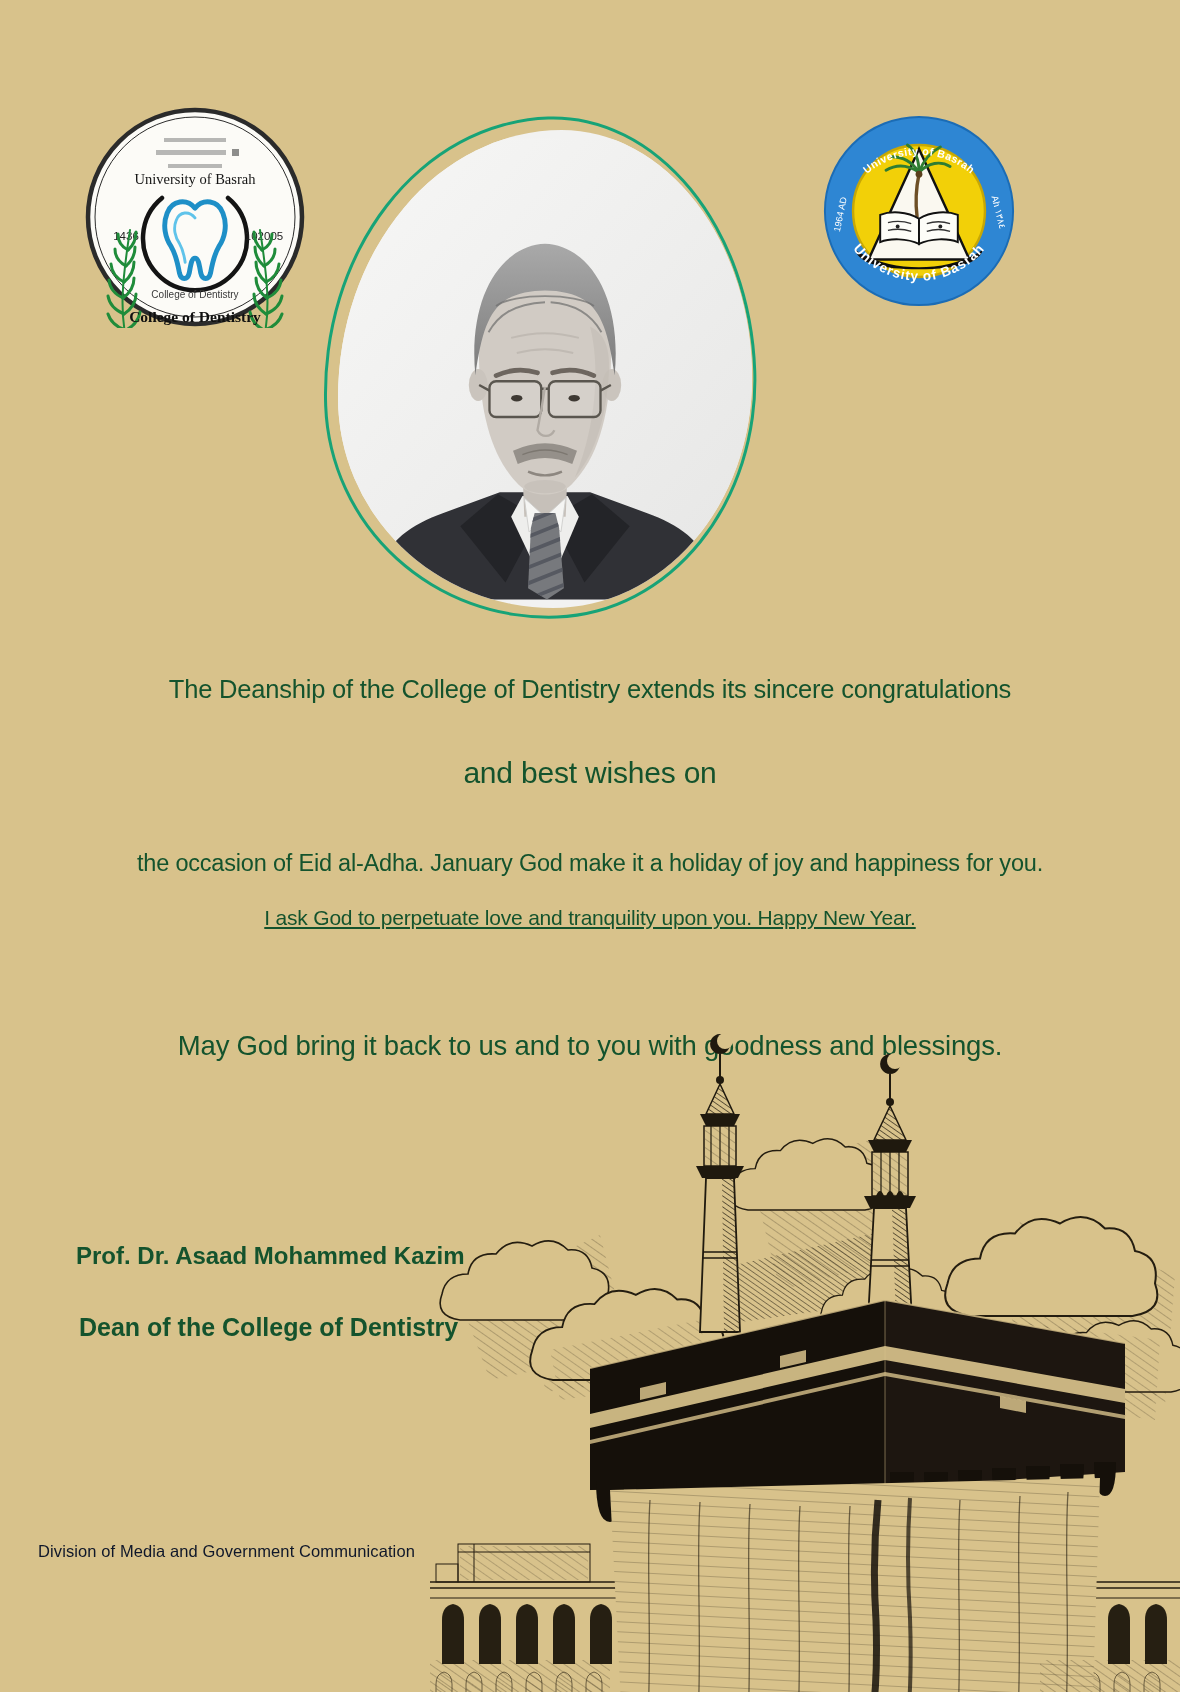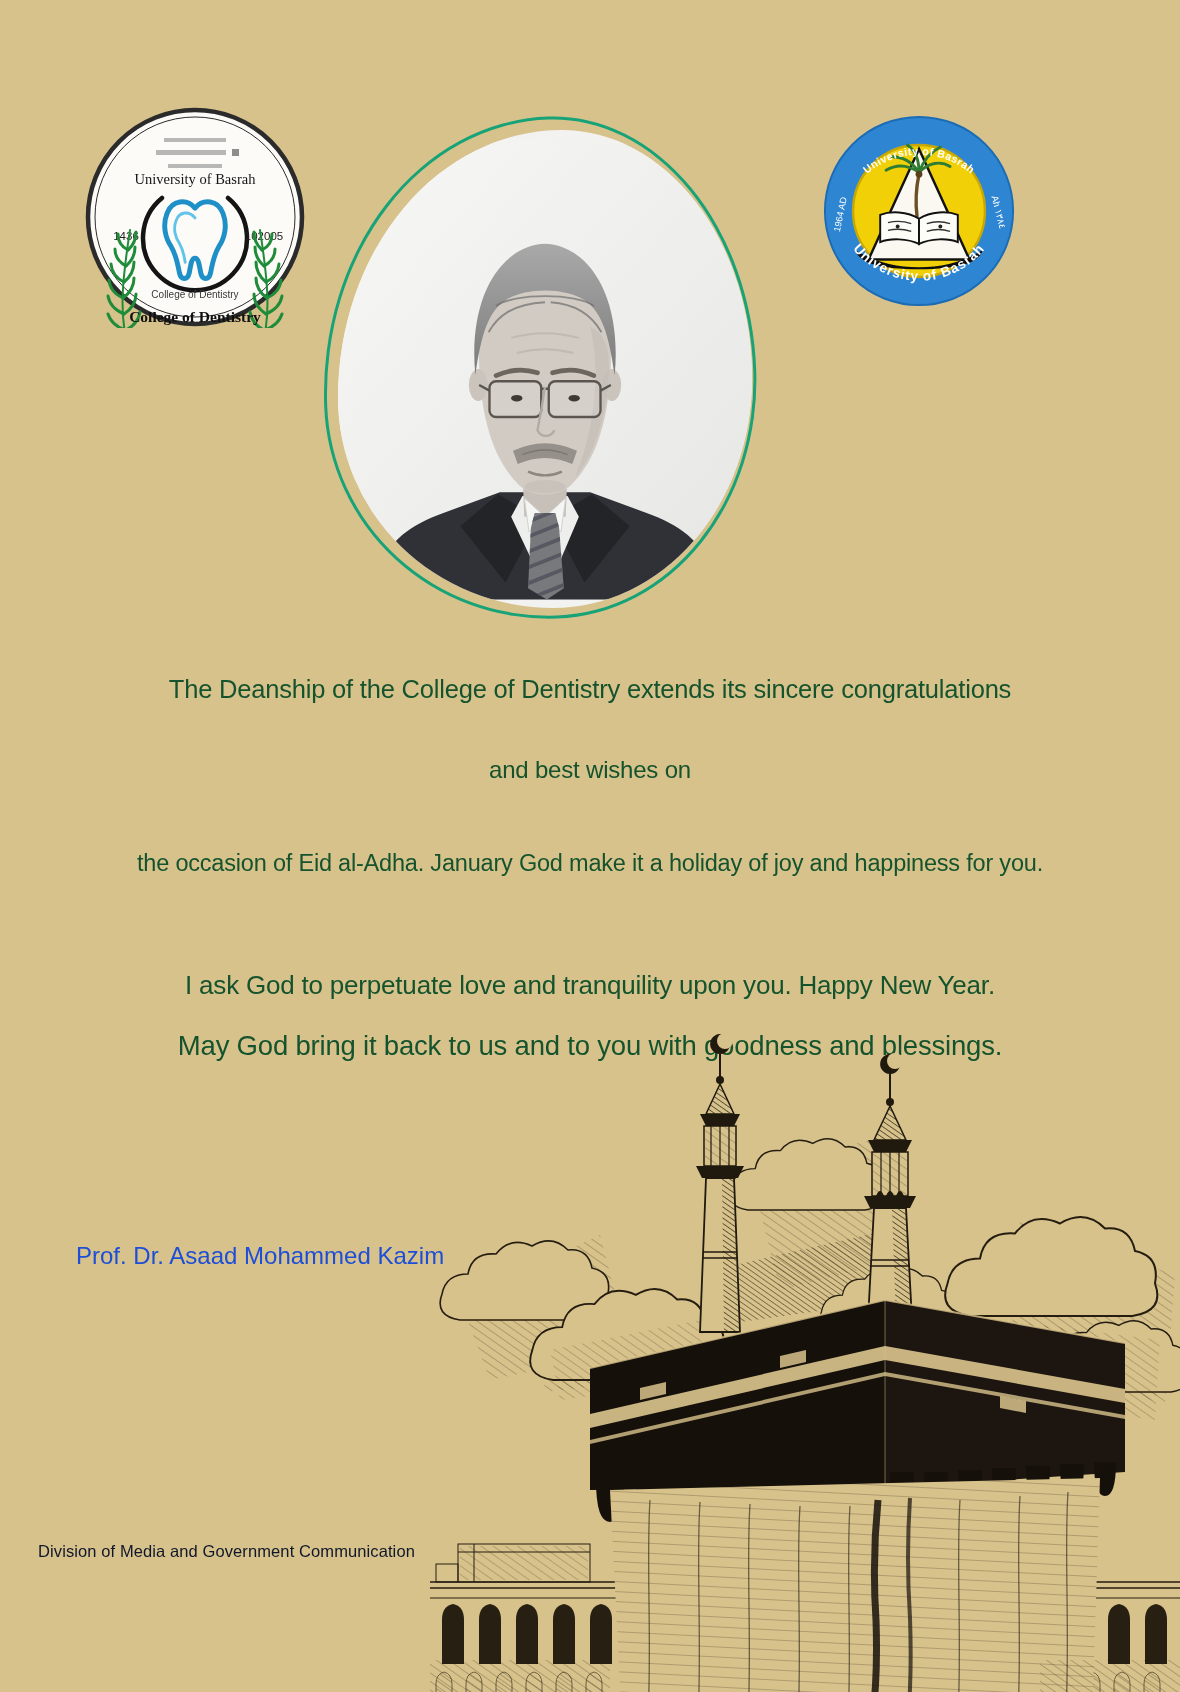--- a/index.html
+++ b/index.html
@@ -18,25 +18,25 @@
     transform:rotate(-2deg);
   }
   .blob{
     position:absolute;inset:0;overflow:hidden;background:#f2f2f1;
     border-radius:54% 46% 48% 52% / 56% 52% 48% 44%;
   }
   .blob svg{display:block;width:100%;height:100%;}
   
   .msg{position:absolute;left:0;width:1180px;text-align:center;color:#14532d;letter-spacing:-0.2px;}
   .m1{top:645px;font-size:25.5px;}
-  .m2{top:726px;font-size:24px;}
+  .m2{top:726px;font-size:30px;}
   .m3{top:820px;font-size:23.5px;}
-  .m4{top:940px;font-size:26px;}
+  .m4{top:876px;font-size:21px;text-decoration:underline;}
   .m5{top:1000px;font-size:27.5px;}
-  .sig{position:absolute;color:#1d4ed8;}
+  .sig{position:absolute;color:#14532d;font-weight:bold;}
   .sig-name{left:76px;top:1212px;font-size:24px;}
   .sig-title{left:79px;top:1283px;font-size:25px;}
   .division{position:absolute;left:38px;top:1512px;font-size:16.5px;color:#0f172a;letter-spacing:0.1px;}
   
   .kaaba{position:absolute;left:400px;top:990px;width:780px;height:702px;}
 </style>
 </head>
 <body>
 
 <div class="page">
@@ -217,20 +217,21 @@
     </svg>
   </div>
 
   <div class="msg m1">The Deanship of the College of Dentistry extends its sincere congratulations</div>
   <div class="msg m2">and best wishes on</div>
   <div class="msg m3">the occasion of Eid al-Adha. January God make it a holiday of joy and happiness for you.</div>
   <div class="msg m4">I ask God to perpetuate love and tranquility upon you. Happy New Year.</div>
   <div class="msg m5">May God bring it back to us and to you with goodness and blessings.</div>
 
   <div class="sig sig-name">Prof. Dr. Asaad Mohammed Kazim</div>
+  <div class="sig sig-title">Dean of the College of Dentistry</div>
 
   <div class="division">Division of Media and Government Communication</div>
 
   <svg class="kaaba" viewBox="0 0 780 702" xmlns="http://www.w3.org/2000/svg">
     <defs>
       <pattern id="hA" width="7" height="7" patternUnits="userSpaceOnUse" patternTransform="rotate(-55)">
         <line x1="0" y1="0" x2="0" y2="7" stroke="#2b2315" stroke-width="1"></line>
       </pattern>
       <pattern id="hB" width="4.5" height="4.5" patternUnits="userSpaceOnUse" patternTransform="rotate(-55)">
         <line x1="0" y1="0" x2="0" y2="4.5" stroke="#261f11" stroke-width="1.3"></line>

